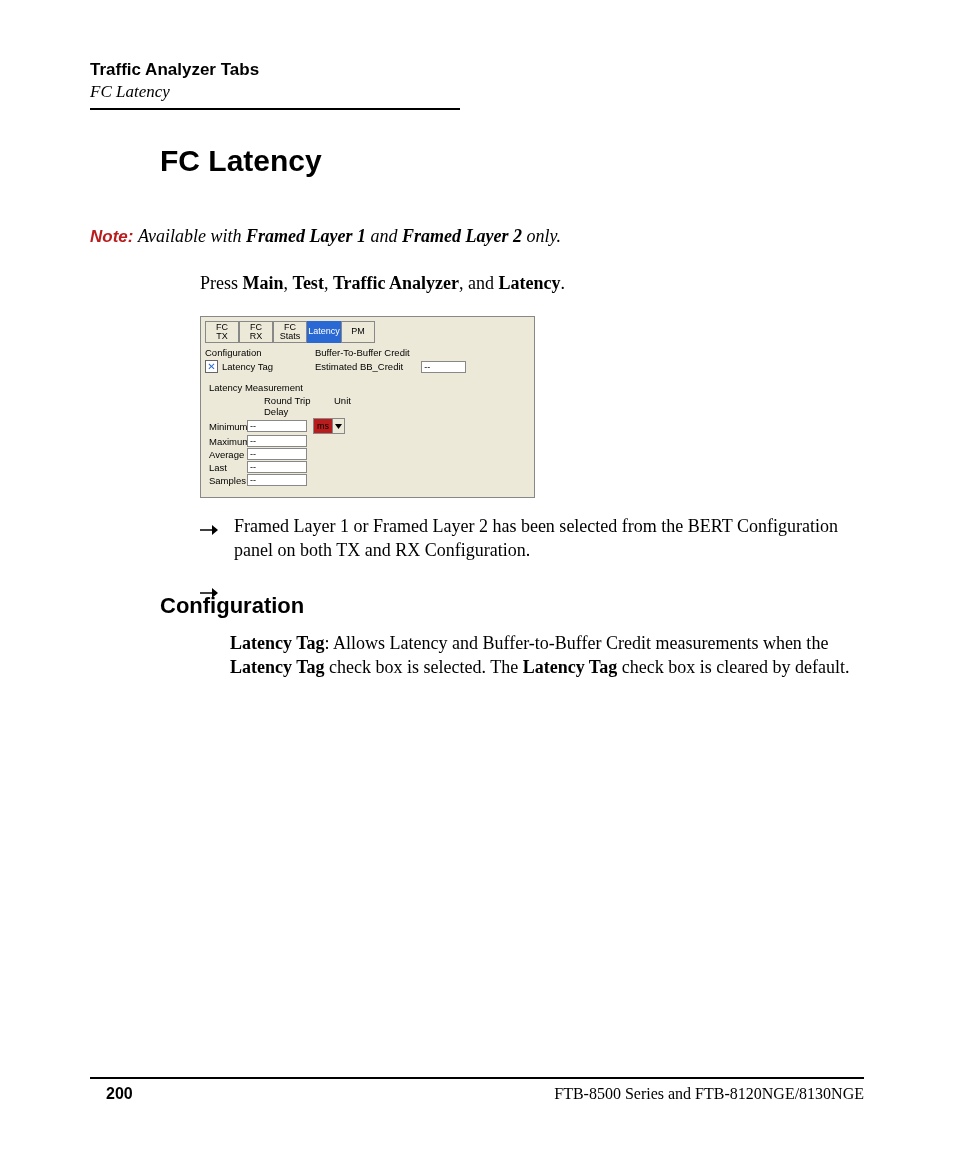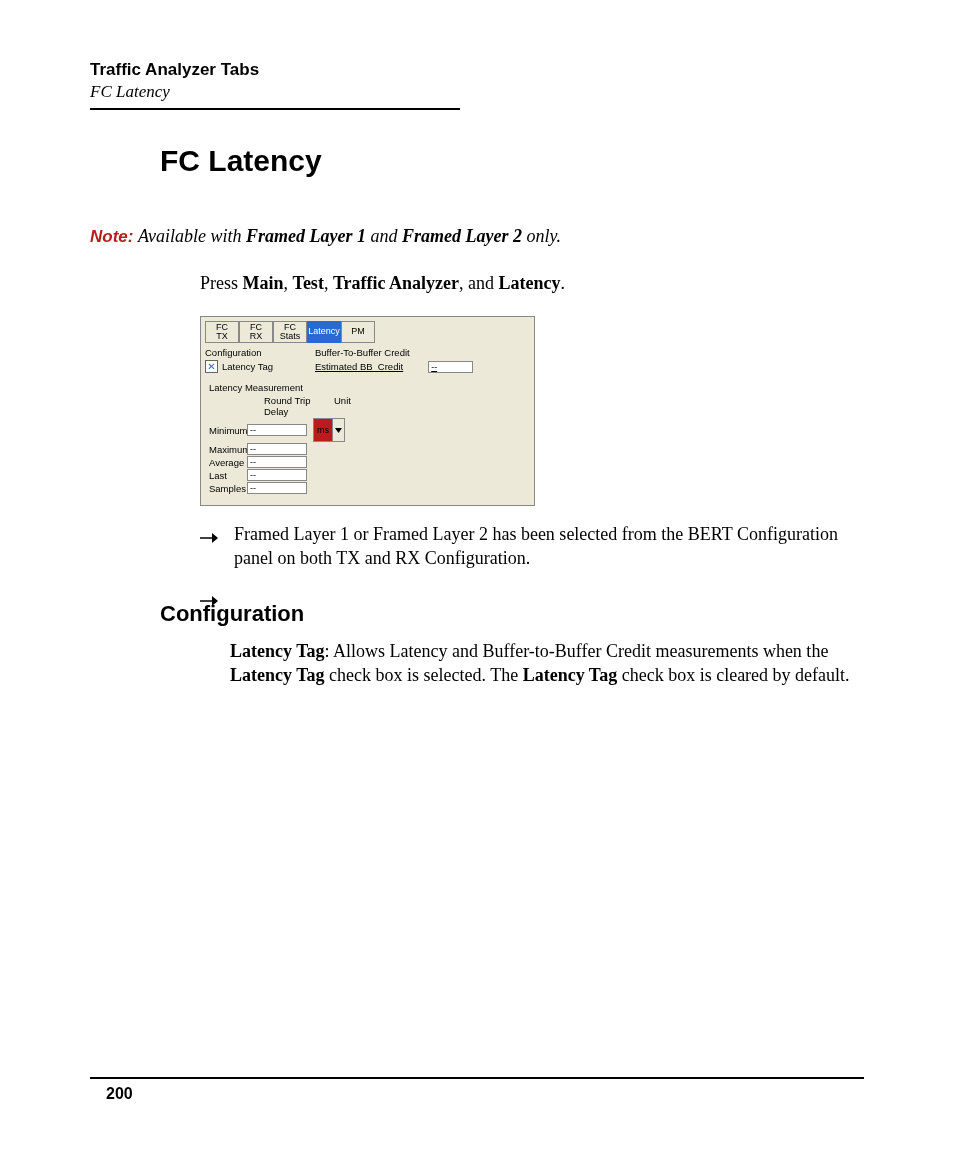--- a/index.html
+++ b/index.html
@@ -138,21 +138,21 @@
     box-sizing: border-box;
     display: inline-flex;
     align-items: center;
   }
   .ui-field.narrow { width: 45px; }
   .ui-select {
     display: inline-flex;
     align-items: center;
     border: 1px solid #888;
     background: #b91c1c;
-    height: 24px;
+    height: 16px;
     box-sizing: border-box;
   }
   .ui-select .val {
     font-size: 9px;
     padding: 0 3px;
   }
   .ui-select .arrow {
     border-left: 1px solid #888;
     width: 11px;
     height: 100%;
@@ -282,21 +282,21 @@
       <div class="col2">Buffer-To-Buffer Credit</div>
     </div>
 
     <div class="ui-row" style="margin-bottom:6px;">
       <div style="width:110px; display:flex; align-items:center;">
         <span class="ui-checkbox">
             <span>✕</span>
           </span>
         <span>Latency Tag</span>
       </div>
-      <div style="flex:1; display:flex; align-items:center; gap:25px;text-decoration:underline;">
+      <div style="flex:1; display:flex; align-items:center; gap:18px;">
         <span>Estimated BB_Credit</span>
         <span class="ui-field narrow">--</span>
       </div>
     </div>
 
     <div class="ui-group">
       <div>Latency Measurement</div>
       <div class="ui-col-headings">
         <span class="sp"></span>
         <span class="h1c">Round Trip Delay</span>
@@ -356,15 +356,16 @@
     </li>
   </ul>
 
   <div class="h2">Configuration</div>
   <div class="config-body">
     <span class="b">Latency Tag</span><span>: Allows Latency and Buffer-to-Buffer Credit measurements when the </span><span class="b">Latency Tag</span><span> check box is selected. The </span><span class="b">Latency Tag</span><span> check box is cleared by default.</span>
   </div>
 
   <div class="footer">
     <span class="pn">200</span>
+    <span>FTB-8500 Series and FTB-8120NGE/8130NGE</span>
   </div>
 
 </div>
 
 </body></html>

